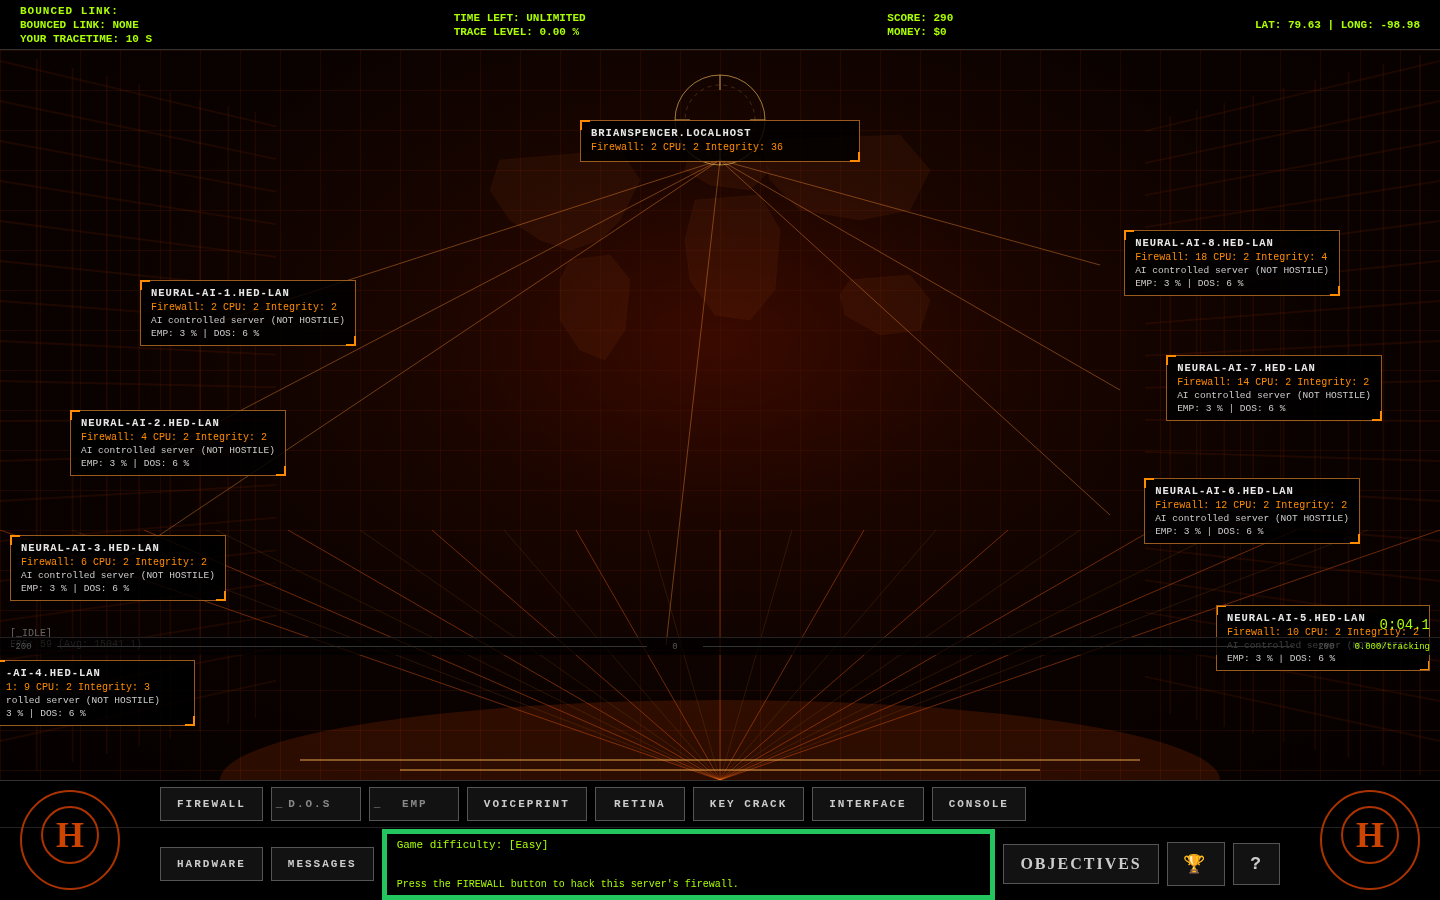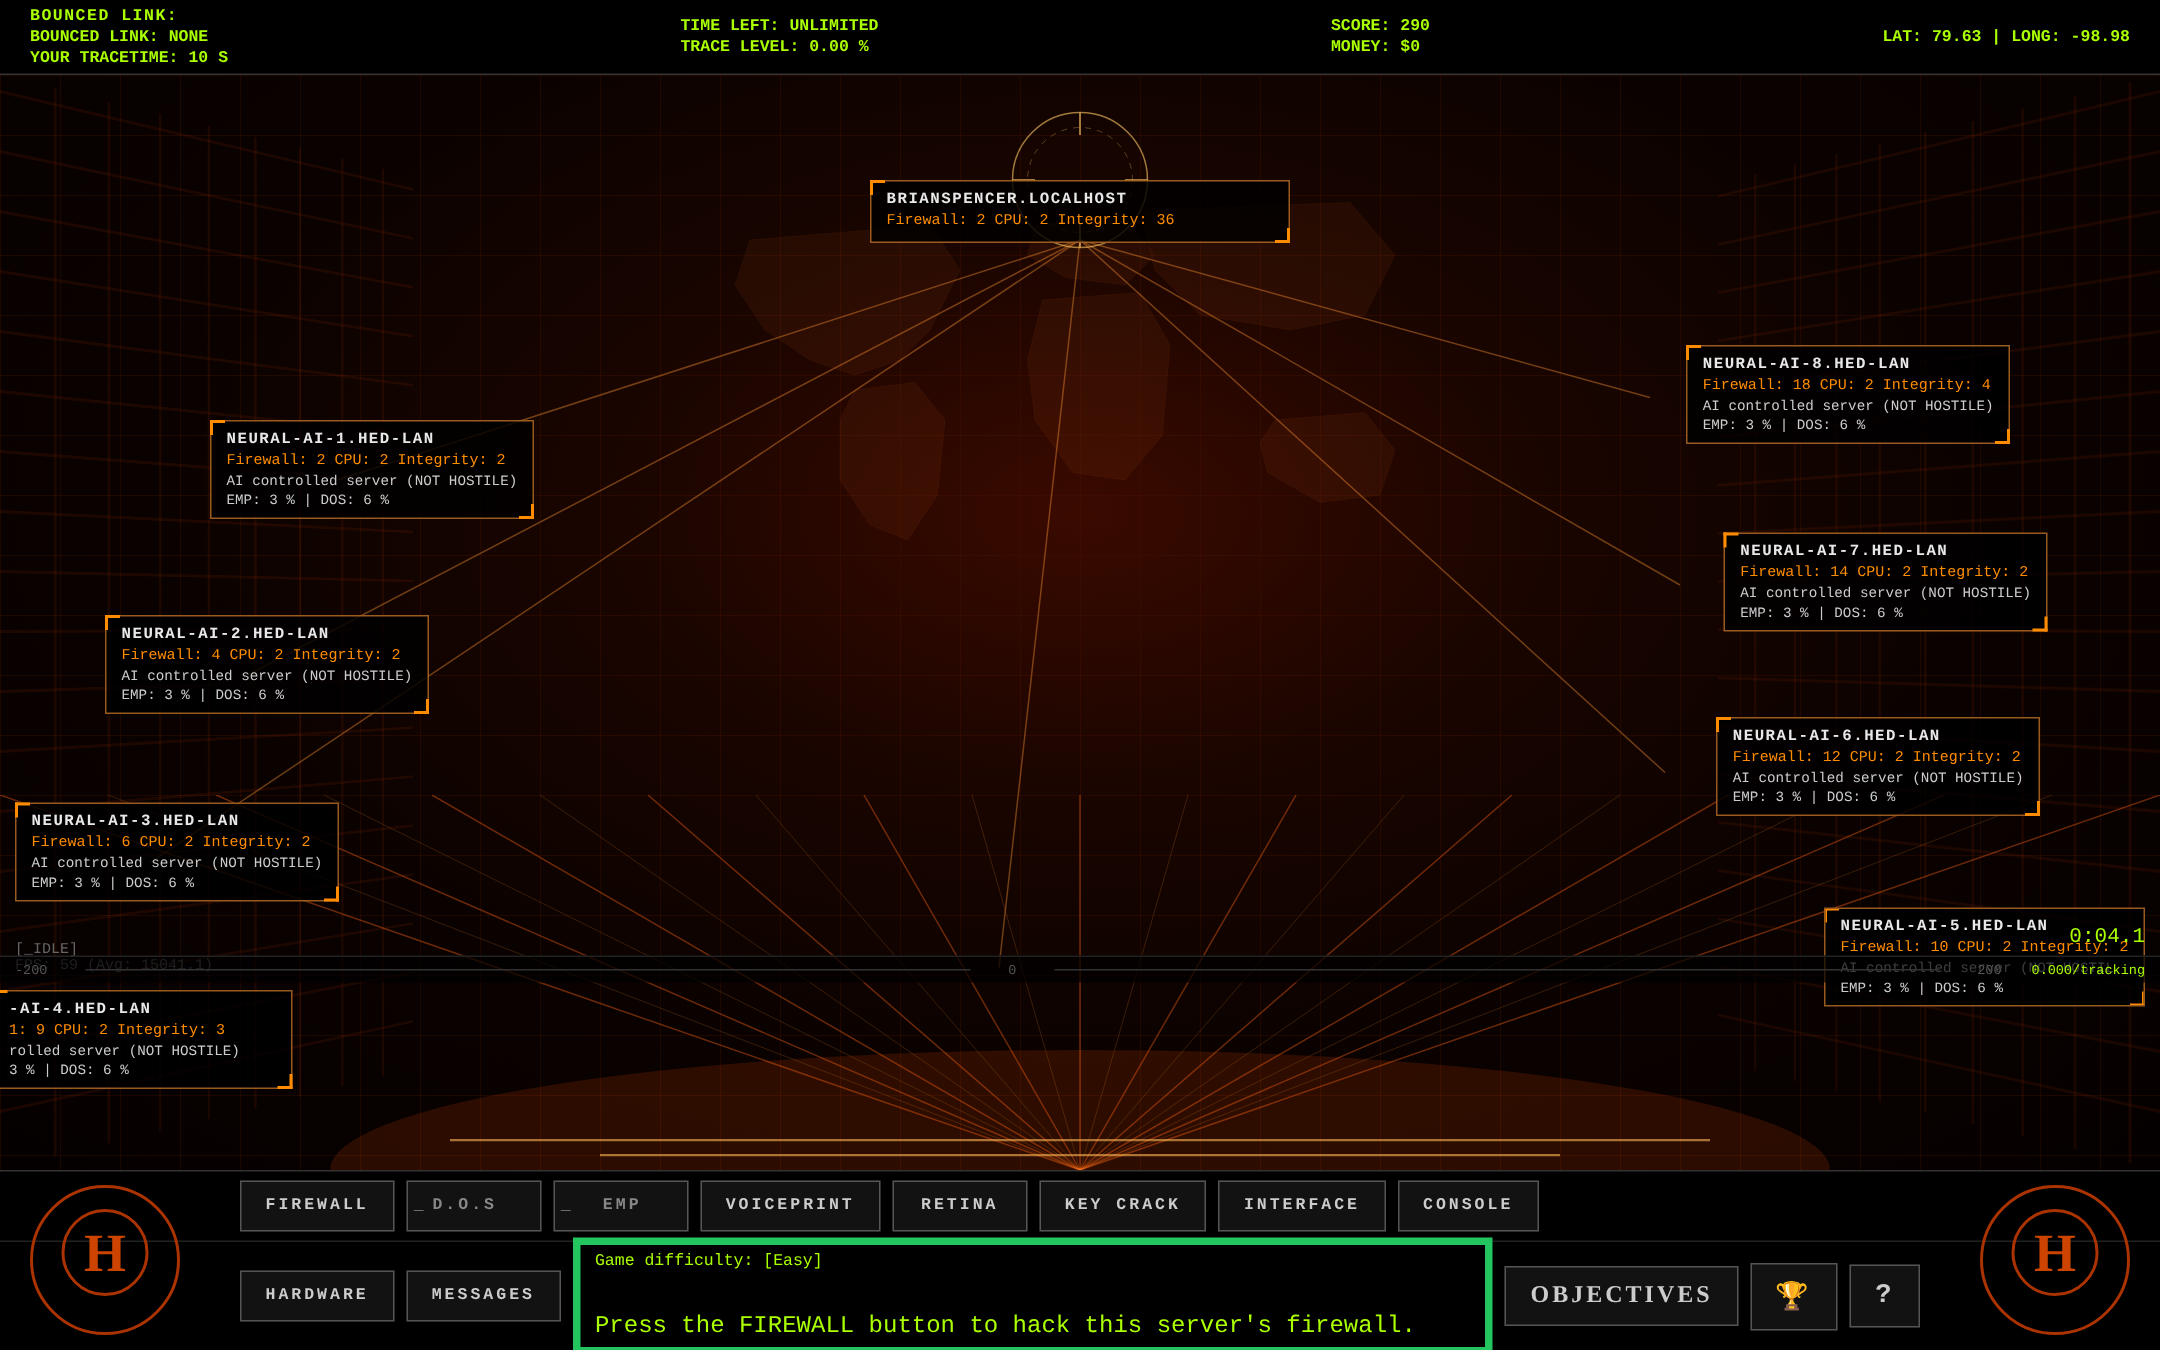--- a/index.html
+++ b/index.html
@@ -227,21 +227,21 @@
       flex-direction: column;
       justify-content: center;
     }
     .game-msg-line1 {
       color: #aaff00;
       font-size: 11px;
       margin-bottom: 3px;
     }
     .game-msg-line2 {
       color: #aaff00;
-      font-size: 16px;
+      font-size: 10px;
       margin-top: 25px;
     }
 
     #objectives-btn {
       background: rgba(20,20,20,0.9);
       border: 1px solid #555;
       color: #cccccc;
       font-family: Liberation Serif, serif;
       font-size: 16px;
       font-weight: bold;
@@ -532,21 +532,21 @@
     <div class="node-emp">3 % | DOS:   6 %</div>
   </div>
 
   <div class="node-box" style="top: 180px; right: 100px;">
     <div class="node-title">NEURAL-AI-8.HED-LAN</div>
     <div class="node-firewall">Firewall: 18 CPU: 2 Integrity: 4</div>
     <div class="node-desc">AI controlled server (NOT HOSTILE)</div>
     <div class="node-emp">EMP:   3 % | DOS:   6 %</div>
   </div>
 
-  <div class="node-box" style="top: 305px; right: 75px; margin-left: 24px;">
+  <div class="node-box" style="top: 305px; right: 58px; margin-left: 24px;">
     <div class="node-title">NEURAL-AI-7.HED-LAN</div>
     <div class="node-firewall">Firewall: 14 CPU: 2 Integrity: 2</div>
     <div class="node-desc">AI controlled server (NOT HOSTILE)</div>
     <div class="node-emp">EMP:   3 % | DOS:   6 %</div>
   </div>
 
   <div class="node-box" style="top: 428px; right: 80px;">
     <div class="node-title">NEURAL-AI-6.HED-LAN</div>
     <div class="node-firewall">Firewall: 12 CPU: 2 Integrity: 2</div>
     <div class="node-desc">AI controlled server (NOT HOSTILE)</div>

